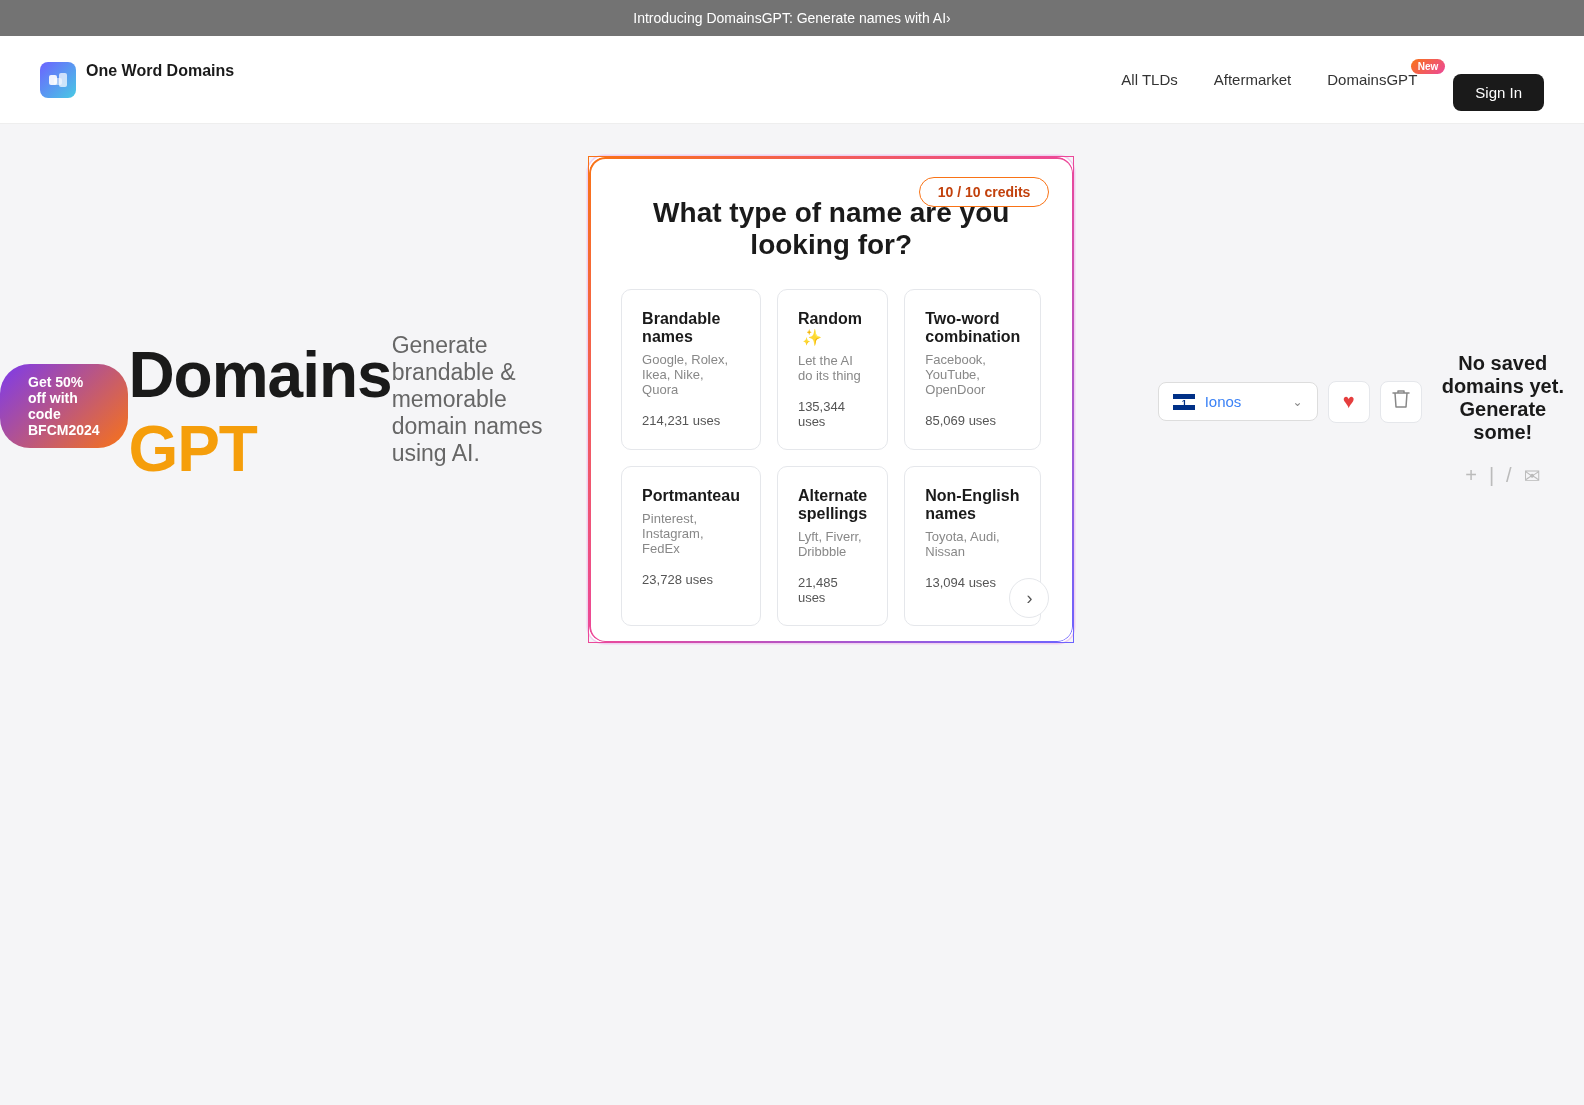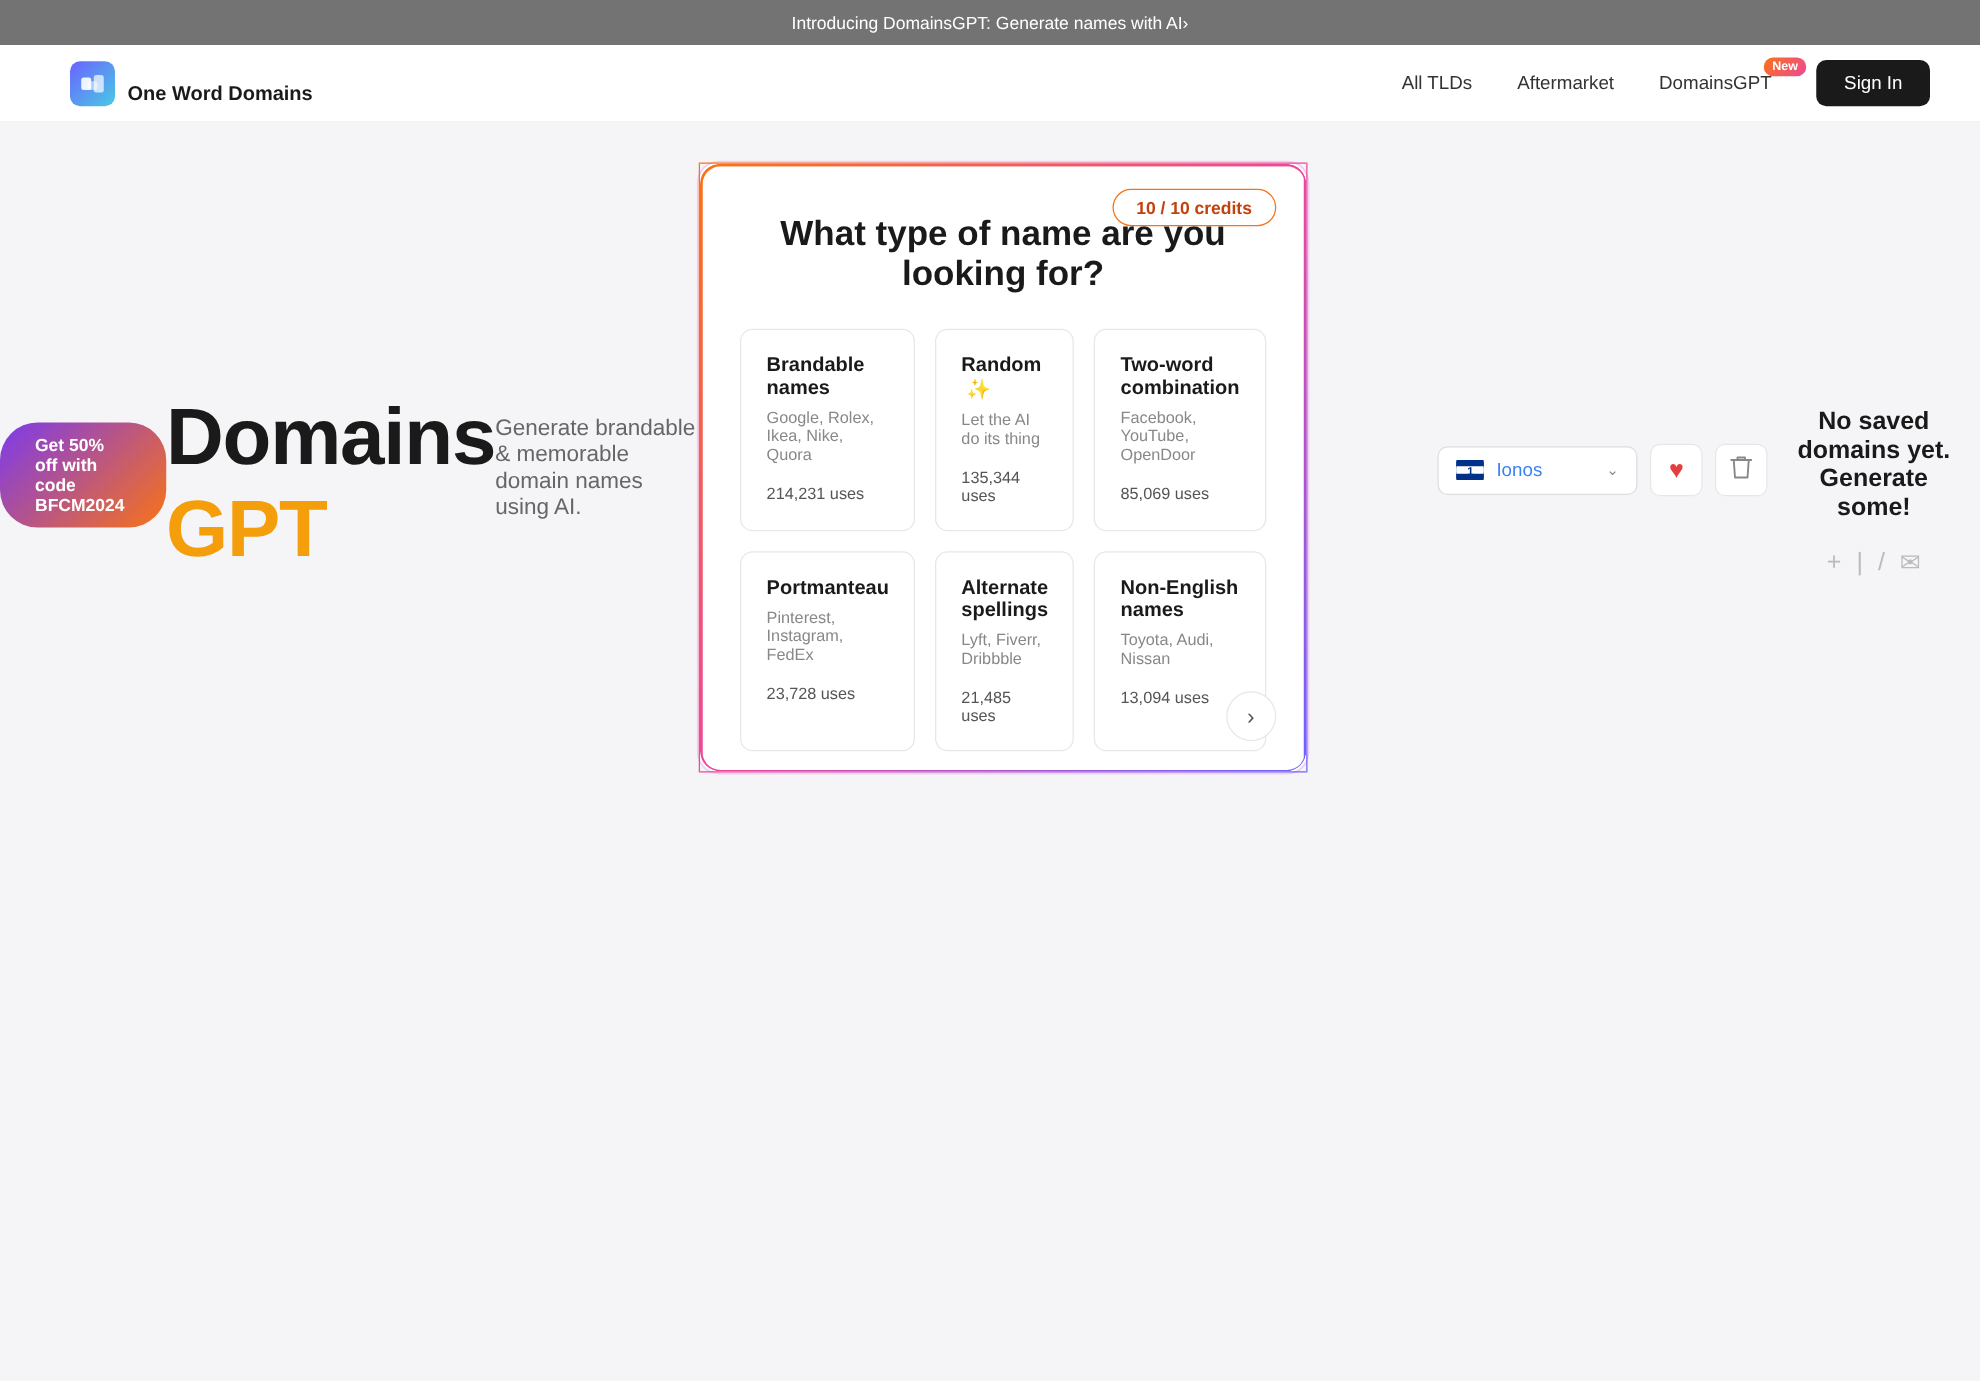--- a/index.html
+++ b/index.html
@@ -23,23 +23,22 @@
     nav {
       background: #fff;
       display: flex;
       align-items: center;
       justify-content: space-between;
       padding: 12px 40px;
       border-bottom: 1px solid #eee;
     }
     .logo-area {
       display: flex;
-      align-items: flex-end;
+      align-items: flex-start;
       gap: 10px;
-      margin-left: 16px;
     }
     .logo-icon {
       width: 36px;
       height: 36px;
       border-radius: 8px;
       background: linear-gradient(135deg, #6c63ff, #48cae4);
       display: flex;
       align-items: center;
       justify-content: center;
       color: white;
@@ -79,20 +78,21 @@
     }
     .sign-in-btn {
       background: #1a1a1a;
       color: #fff;
       border: none;
       border-radius: 8px;
       padding: 10px 22px;
       font-size: 15px;
       font-weight: 500;
       cursor: pointer;
+      margin-top: 26px;
     }
 
     
     .main {
       display: flex;
       align-items: center;
       padding-top: 32px;
     }
 
     
@@ -112,21 +112,21 @@
       font-size: 64px;
       font-weight: 800;
       color: #1a1a1a;
       margin-bottom: 16px;
       letter-spacing: -1px;
     }
     .hero-title .gpt-text {
       color: #f59e0b;
     }
     .hero-subtitle {
-      font-size: 18px;
+      font-size: 23px;
       color: #666;
       margin-bottom: 40px;
     }
 
     
     .card-panel {
       background: #fff;
       border: 1.5px solid;
       border-image: linear-gradient(135deg, #f97316 0%, #ec4899 50%, #6c63ff 100%) 1;
       border-radius: 16px;

